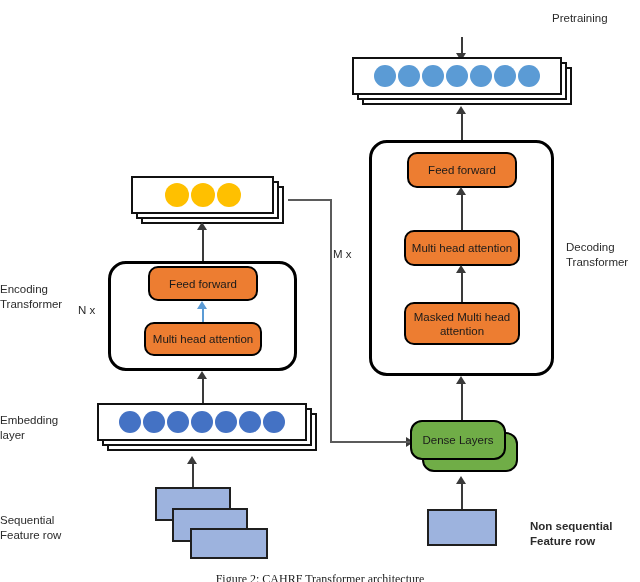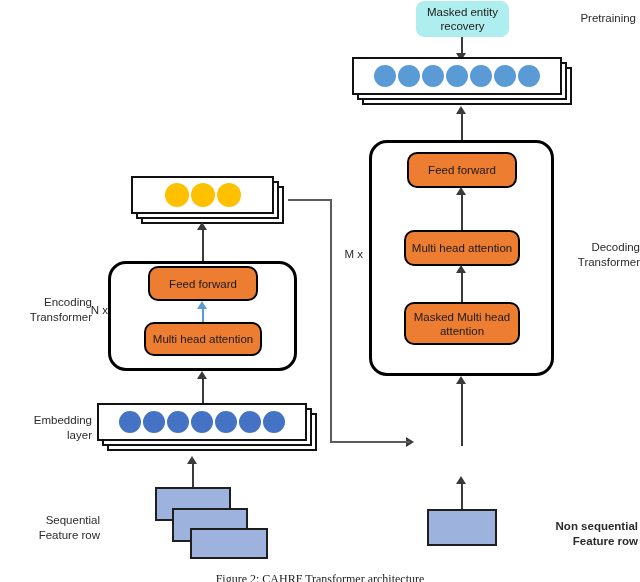--- a/index.html
+++ b/index.html
@@ -1,19 +1,19 @@
 <!DOCTYPE html>
 <html><head>
 <meta charset="utf-8">
 <style>
   html,body{margin:0;padding:0;background:#ffffff;}
   body{font-family:"Liberation Sans", sans-serif;color:#262626;}
   #stage{position:relative;width:640px;height:582px;background:#fff;overflow:hidden;}
 
-  .lbl{position:absolute;text-align:right;font-size:11.5px;line-height:15px;color:#2b2b2b;}
+  .lbl{position:absolute;text-align:left;font-size:11.5px;line-height:15px;color:#2b2b2b;}
 
   
   .stack{position:absolute;}
   .stack .sheet{position:absolute;background:#fff;border:2px solid #111;box-sizing:border-box;}
   .stack .s3{left:10px;top:10px;}
   .stack .s2{left:5px;top:5px;}
   .stack .s1{left:0;top:0;}
   .dots{position:absolute;left:0;top:0;right:0;bottom:0;display:flex;align-items:center;justify-content:center;gap:2px;}
   .dot{border-radius:50%;}
 
@@ -52,24 +52,20 @@
   .caption{position:absolute;left:0;right:0;text-align:center;font-family:"Liberation Serif", serif;
            font-size:12px;color:#1a1a1a;}
 </style>
 </head>
 <body>
 
 <div id="stage">
 
   <div class="lbl" style="left:552px;top:11px;width:84px;">Pretraining</div>
 
-  <div class="cyanbox" style="left:416px;top:1px;width:93px;height:36px;">
-    <span style="white-space:pre-line;">Masked entity
-recovery</span>
-  </div>
 
   <div class="ln v" style="left:461px;top:37px;height:19px;"></div>
   <div class="arrow-down" style="left:456px;top:53px;"></div>
 
   <div class="stack" style="left:352px;top:57px;width:220px;height:50px;">
     <div class="sheet s3" style="width:210px;height:38px;"></div>
     <div class="sheet s2" style="width:210px;height:38px;"></div>
     <div class="sheet s1" style="width:210px;height:38px;">
       <div class="dots" id="row-output">
           <span class="dot" style="width: 22px; height: 22px; background: rgb(91, 155, 213);"></span>
@@ -130,21 +126,21 @@
   </div>
 
   <div class="ln h thin" style="left:288px;top:199px;width:43px;"></div>
   <div class="ln v thin" style="left:330px;top:199px;height:243px;"></div>
   <div class="ln h thin" style="left:330px;top:441px;width:80px;"></div>
   <div class="arrow-right" style="left:406px;top:437px;"></div>
 
   <div class="ln v" style="left:202px;top:228px;height:33px;"></div>
   <div class="arrow-up" style="left:197px;top:222px;"></div>
 
-  <div class="lbl" style="left:0px;top:295px;width:92px;white-space:pre-line;">Encoding
+  <div class="lbl" style="left:0px;top:282px;width:92px;white-space:pre-line;">Encoding
 Transformer</div>
   <div class="lbl" style="left:78px;top:303px;width:30px;">N x</div>
 
   <div class="tbox" style="left:108px;top:261px;width:189px;height:110px;"></div>
 
   <div class="opill" style="left:148px;top:266px;width:110px;height:35px;">
     <span>Feed forward</span>
   </div>
 
   <div class="ln v blue" style="left:202px;top:308px;height:15px;"></div>
@@ -174,20 +170,26 @@
           <span class="dot" style="width: 22px; height: 22px; background: rgb(68, 114, 196);"></span>
         </div>
     </div>
   </div>
 
   <div class="ln h thin" style="left:330px;top:441px;width:80px;"></div>
 
   <div class="ln v" style="left:192px;top:462px;height:28px;"></div>
   <div class="arrow-up" style="left:187px;top:456px;"></div>
 
+  <div class="gstack" style="left:410px;top:420px;width:110px;height:55px;">
+    <div class="gpill" style="left:12px;top:12px;width:96px;height:40px;"></div>
+    <div class="gpill" style="left:0px;top:0px;width:96px;height:40px;">
+      <span>Dense Layers</span>
+    </div>
+  </div>
 
   <div class="ln v" style="left:461px;top:482px;height:27px;"></div>
   <div class="arrow-up" style="left:456px;top:476px;"></div>
 
   <div class="lbl" style="left:0px;top:513px;width:100px;white-space:pre-line;">Sequential
 Feature row</div>
 
   <div class="frect" style="left:155px;top:487px;width:76px;height:34px;"></div>
   <div class="frect" style="left:172px;top:508px;width:76px;height:34px;"></div>
   <div class="frect" style="left:190px;top:528px;width:78px;height:31px;"></div>

